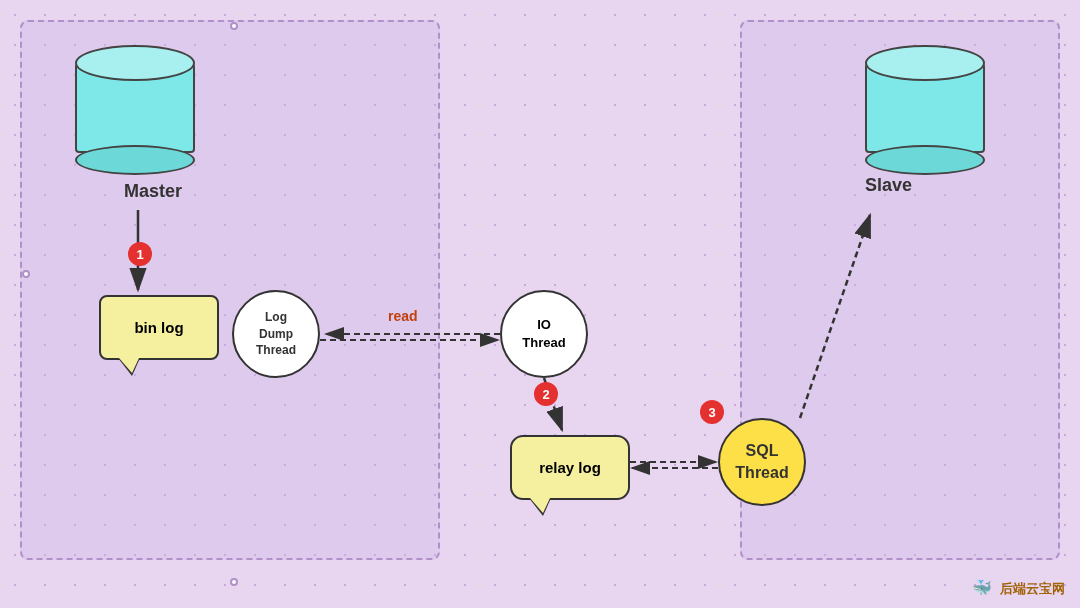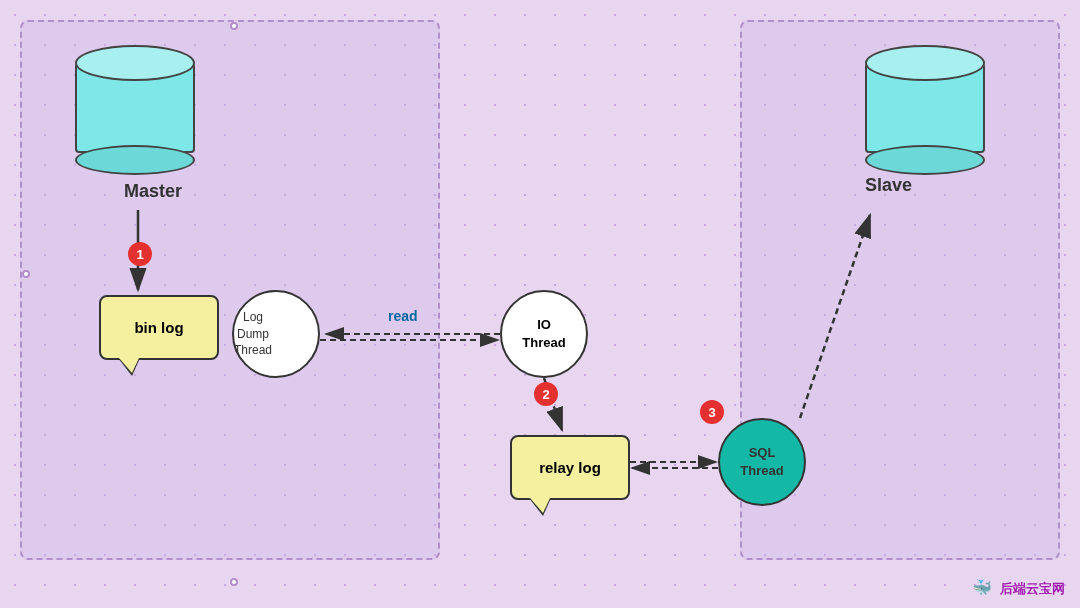--- a/index.html
+++ b/index.html
@@ -85,21 +85,21 @@
       z-index: 2;
       pointer-events: none;
     }
 
     
     .watermark {
       position: absolute;
       bottom: 10px;
       right: 15px;
       font-size: 13px;
-      color: #a21caf;
+      color: #a16207;
       font-weight: bold;
       z-index: 10;
     }
 
     
     .border-dot {
       position: absolute;
       width: 8px;
       height: 8px;
       background: white;
@@ -140,49 +140,49 @@
   <div style="font-size:18px; font-weight:bold; color:#333; margin-top:0;">Slave</div>
 </div>
 
 <div style="position:absolute; top:295px; left:80px; width:120px; height:65px; background:#f5f0a0; border:2px solid #333; border-radius:8px; display:flex; align-items:center; justify-content:center; font-weight:bold; font-size:15px;margin-left:19px;">
   <span>bin log</span>
 
   <div style="position:absolute; bottom:-15px; left:18px; width:0; height:0; border-left:13px solid transparent; border-right:7px solid transparent; border-top:15px solid #f5f0a0; z-index:2;"></div>
   <div style="position:absolute; bottom:-18px; left:17px; width:0; height:0; border-left:14px solid transparent; border-right:8px solid transparent; border-top:18px solid #333; z-index:1;"></div>
 </div>
 
-<div style="position:absolute; top:435px; left:510px; width:120px; height:65px; background:#f5f0a0; border:2px solid #333; border-radius:8px; display:flex; align-items:center; justify-content:center; font-weight:bold; font-size:15px;">
+<div style="position:absolute; top:435px; left:510px; width:120px; height:65px; background:#f5f0a0; border:2px solid #333; border-radius:13px; display:flex; align-items:center; justify-content:center; font-weight:bold; font-size:15px;">
   <span>relay log</span>
   <div style="position:absolute; bottom:-15px; left:18px; width:0; height:0; border-left:13px solid transparent; border-right:7px solid transparent; border-top:15px solid #f5f0a0; z-index:2;"></div>
   <div style="position:absolute; bottom:-18px; left:17px; width:0; height:0; border-left:14px solid transparent; border-right:8px solid transparent; border-top:18px solid #333; z-index:1;"></div>
 </div>
 
-<div style="position:absolute; top:290px; left:232px; width:88px; height:88px; background:white; border:2px solid #333; border-radius:50%; display:flex; align-items:center; justify-content:flex-start; text-align:center; font-size:12px; font-weight:normal; color:#333; line-height:1.4;">
+<div style="position:absolute; top:290px; left:232px; width:88px; height:88px; background:white; border:2px solid #333; border-radius:50%; display:flex; align-items:center; justify-content:center; text-align:center; font-size:12px; font-weight:bold; color:#333; line-height:1.4;">
   <span>Log<br>Dump<br>Thread</span>
 </div>
 
 <div style="position:absolute; top:290px; left:500px; width:88px; height:88px; background:white; border:2px solid #333; border-radius:50%; display:flex; align-items:center; justify-content:center; text-align:center; font-size:13px; font-weight:bold; color:#000000; line-height:1.4;">
   <span>IO<br>Thread</span>
 </div>
 
-<div style="position:absolute; top:418px; left:718px; width:88px; height:88px; background:#14b8a6; border:2px solid #333; border-radius:50%; display:flex; align-items:center; justify-content:center; text-align:center; font-size:13px; font-weight:bold; color:#333; line-height:1.4;">
+<div style="position:absolute; top:418px; left:718px; width:88px; height:88px; background:#fde047; border:2px solid #333; border-radius:50%; display:flex; align-items:center; justify-content:center; text-align:center; font-size:16px; font-weight:bold; color:#333; line-height:1.4;">
   <span>SQL<br>Thread</span>
 </div>
 
 <div class="step-badge" style="top:242px; left:128px;">
   <span>1</span>
 </div>
 <div class="step-badge" style="top:382px; left:534px;">
   <span>2</span>
 </div>
 <div class="step-badge" style="top:400px; left:700px;">
   <span>3</span>
 </div>
 
-<div style="position:absolute; top:308px; left:388px; font-size:14px; font-weight:bold; color:#0369a1;">read</div>
+<div style="position:absolute; top:308px; left:388px; font-size:14px; font-weight:bold; color:#c2410c;">read</div>
 
 <svg class="arrows-svg">
   <defs>
     <marker id="arrowhead" markerWidth="10" markerHeight="7" refX="9" refY="3.5" orient="auto">
       <polygon points="0 0, 10 3.5, 0 7" fill="#333"></polygon>
     </marker>
     <marker id="arrowhead-dashed" markerWidth="10" markerHeight="7" refX="9" refY="3.5" orient="auto">
       <polygon points="0 0, 10 3.5, 0 7" fill="#333"></polygon>
     </marker>
   </defs>

